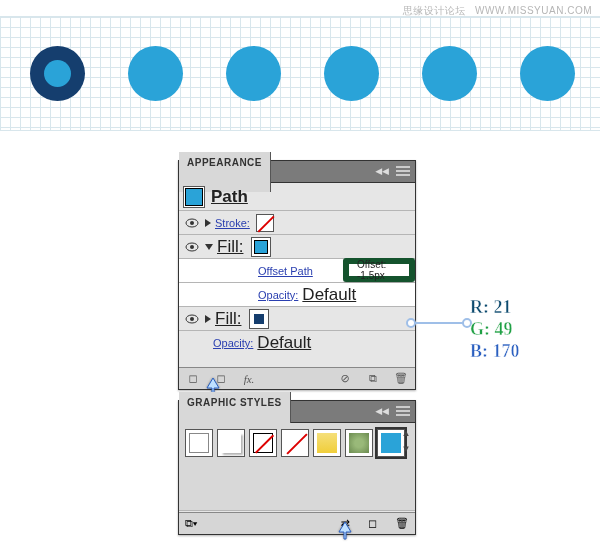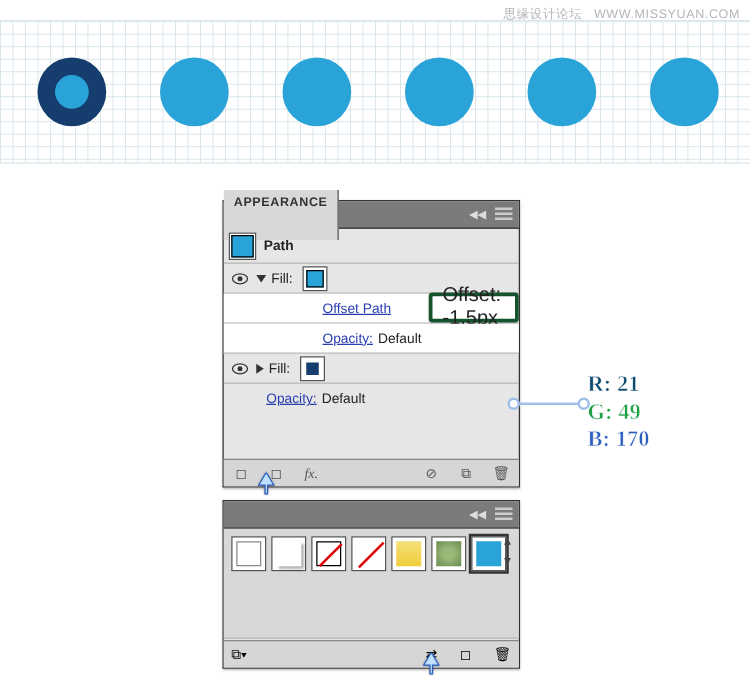--- a/index.html
+++ b/index.html
@@ -171,38 +171,38 @@
     height: 2px;
     background: #d00;
     transform: rotate(-45deg);
     transform-origin: center;
   }
   .label-link {
     color: #2a3fb0;
     text-decoration: underline;
     font-size: 11px;
   }
-  .label-plain { font-size: 11px; color: #222; }
+  .label-plain { font-size: 17px; color: #222; text-decoration: underline; }
   .bold { font-weight: bold; }
   .indent1 { padding-left: 34px; }
   .indent2 { padding-left: 79px; }
   .row.sel { background: #fff; }
 
   .offset-callout {
     position: absolute;
     left: 164px;
     top: -1px;
     height: 24px;
     background: #fff;
-    border: 3px solid #14532d;
+    border: 6px solid #14532d;
     border-radius: 3px;
     padding: 0 8px;
     display: flex;
     align-items: center;
-    font-size: 16px;
+    font-size: 10px;
     color: #222;
     box-shadow: 0 1px 1px rgba(0,0,0,0.1);
   }
 
   .footer {
     position: absolute;
     bottom: 0; left: 0; right: 0;
     height: 22px;
     background: #d6d6d6;
     border-top: 1px solid #888;
@@ -343,20 +343,31 @@
         <span></span>
         <span></span>
       </div>
   </div>
 
   <div class="row tall">
     <div class="swatch cyan big"></div>
     <span class="label-plain bold">Path</span>
   </div>
 
+  <div class="row">
+    <div class="eye">
+      <svg viewBox="0 0 14 10">
+          <ellipse cx="7" cy="5" rx="6" ry="4" fill="none" stroke="#333" stroke-width="1"></ellipse>
+          <circle cx="7" cy="5" r="2" fill="#333"></circle>
+        </svg>
+    </div>
+    <div class="tri"></div>
+    <span class="label-link">Stroke:</span>
+    <div class="swatch none" style="width:18px;height:18px;margin-left:6px;"></div>
+  </div>
 
   <div class="row">
     <div class="eye">
       <svg viewBox="0 0 14 10">
           <ellipse cx="7" cy="5" rx="6" ry="4" fill="none" stroke="#333" stroke-width="1"></ellipse>
           <circle cx="7" cy="5" r="2" fill="#333"></circle>
         </svg>
     </div>
     <div class="tri down"></div>
     <span class="label-plain">Fill:</span>
@@ -412,20 +423,21 @@
 
 <div class="rgb-line"></div>
 <div class="rgb-box">
   <div class="r"><span>R:</span> <span>21</span></div>
   <div class="g"><span>G:</span> <span>49</span></div>
   <div class="b"><span>B:</span> <span>170</span></div>
 </div>
 
 <div class="panel styles">
   <div class="panel-tabbar">
+    <div class="panel-tab">GRAPHIC STYLES</div>
     <div class="panel-collapse">◀◀</div>
     <div class="panel-menu">
         <span></span>
         <span></span>
         <span></span>
       </div>
   </div>
   <div class="gs-body">
     <div class="gs-grid">
       <div class="gs-cell">

